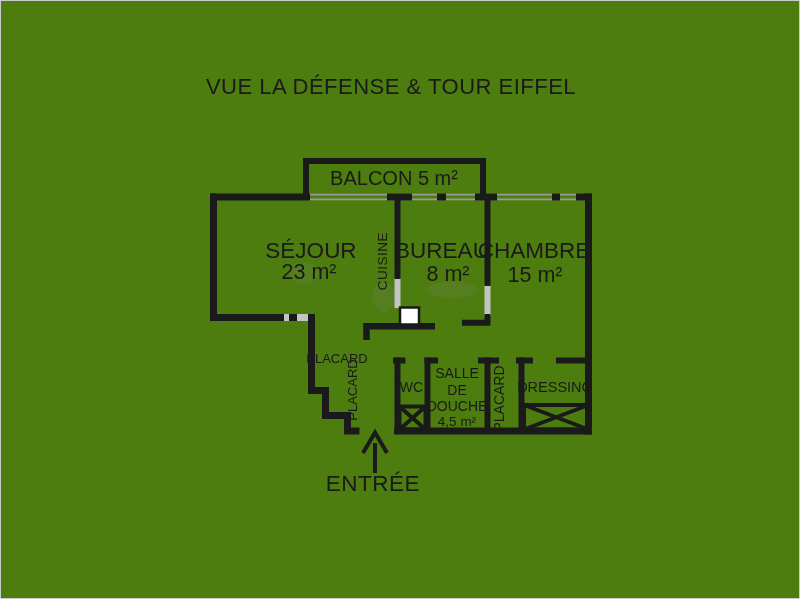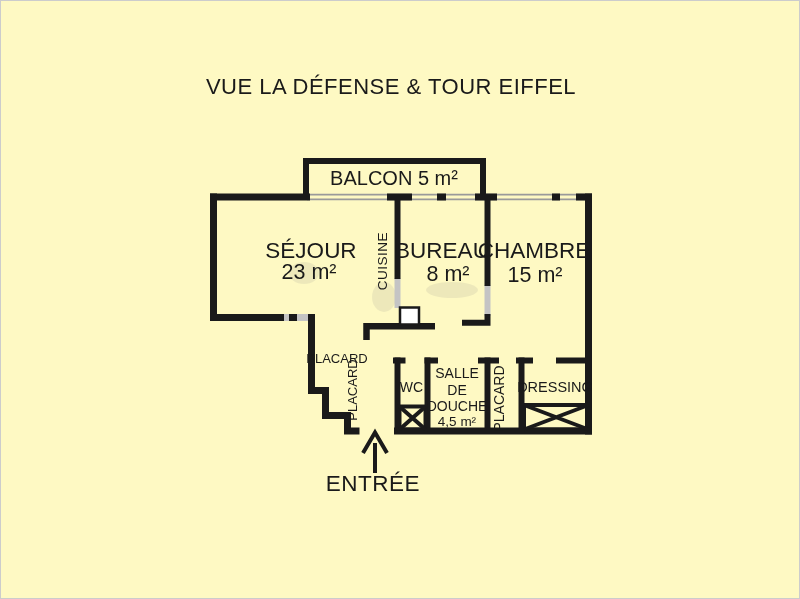--- a/index.html
+++ b/index.html
@@ -6,21 +6,21 @@
     margin: 0;
     padding: 0;
     background: #ffffff;
     font-family: "Liberation Sans", sans-serif;
   }
   .canvas {
     position: relative;
     width: 798px;
     height: 597px;
     border: 1px solid #cccccc;
-    background: #fef9c3;
+    background: #4d7c0f;
     overflow: hidden;
   }
   svg text {
     fill: #1a1a1a;
     font-family: "Liberation Sans", sans-serif;
   }
   .t-title   { font-size: 22px; letter-spacing: 0.5px; }
   .t-balcon  { font-size: 20px; }
   .t-room    { font-size: 22.5px; }
   .t-area    { font-size: 21.5px; }

